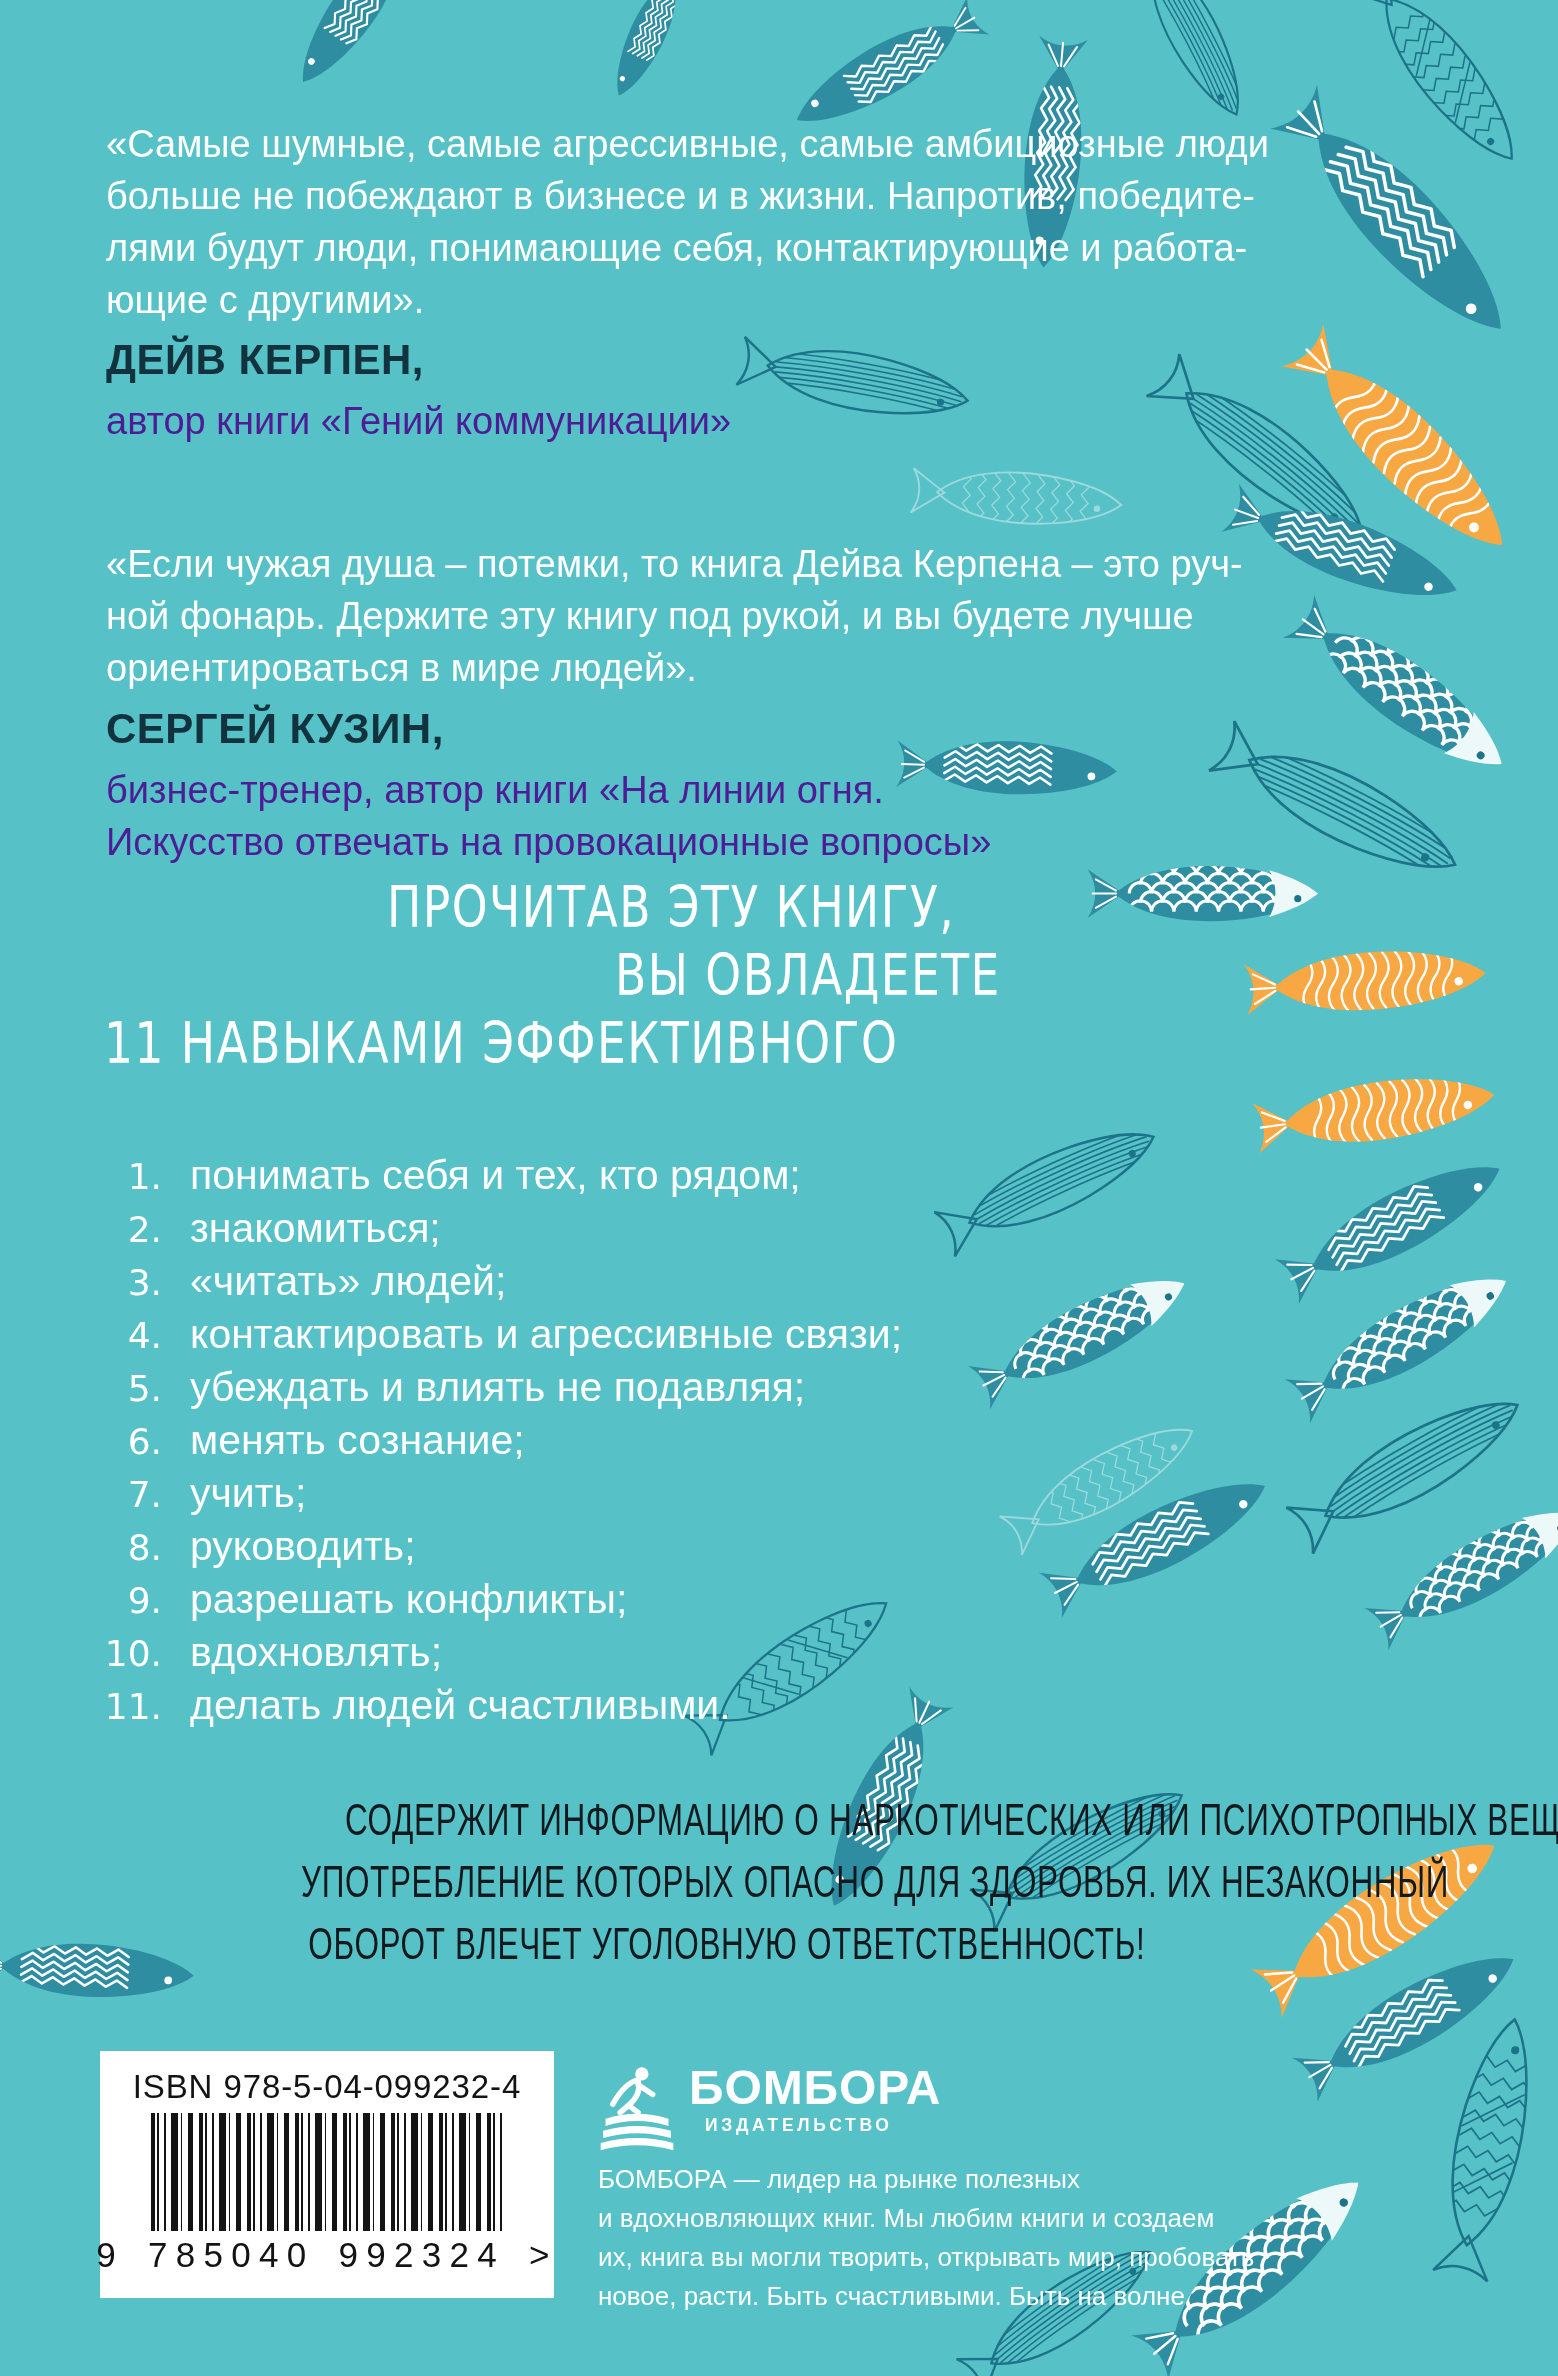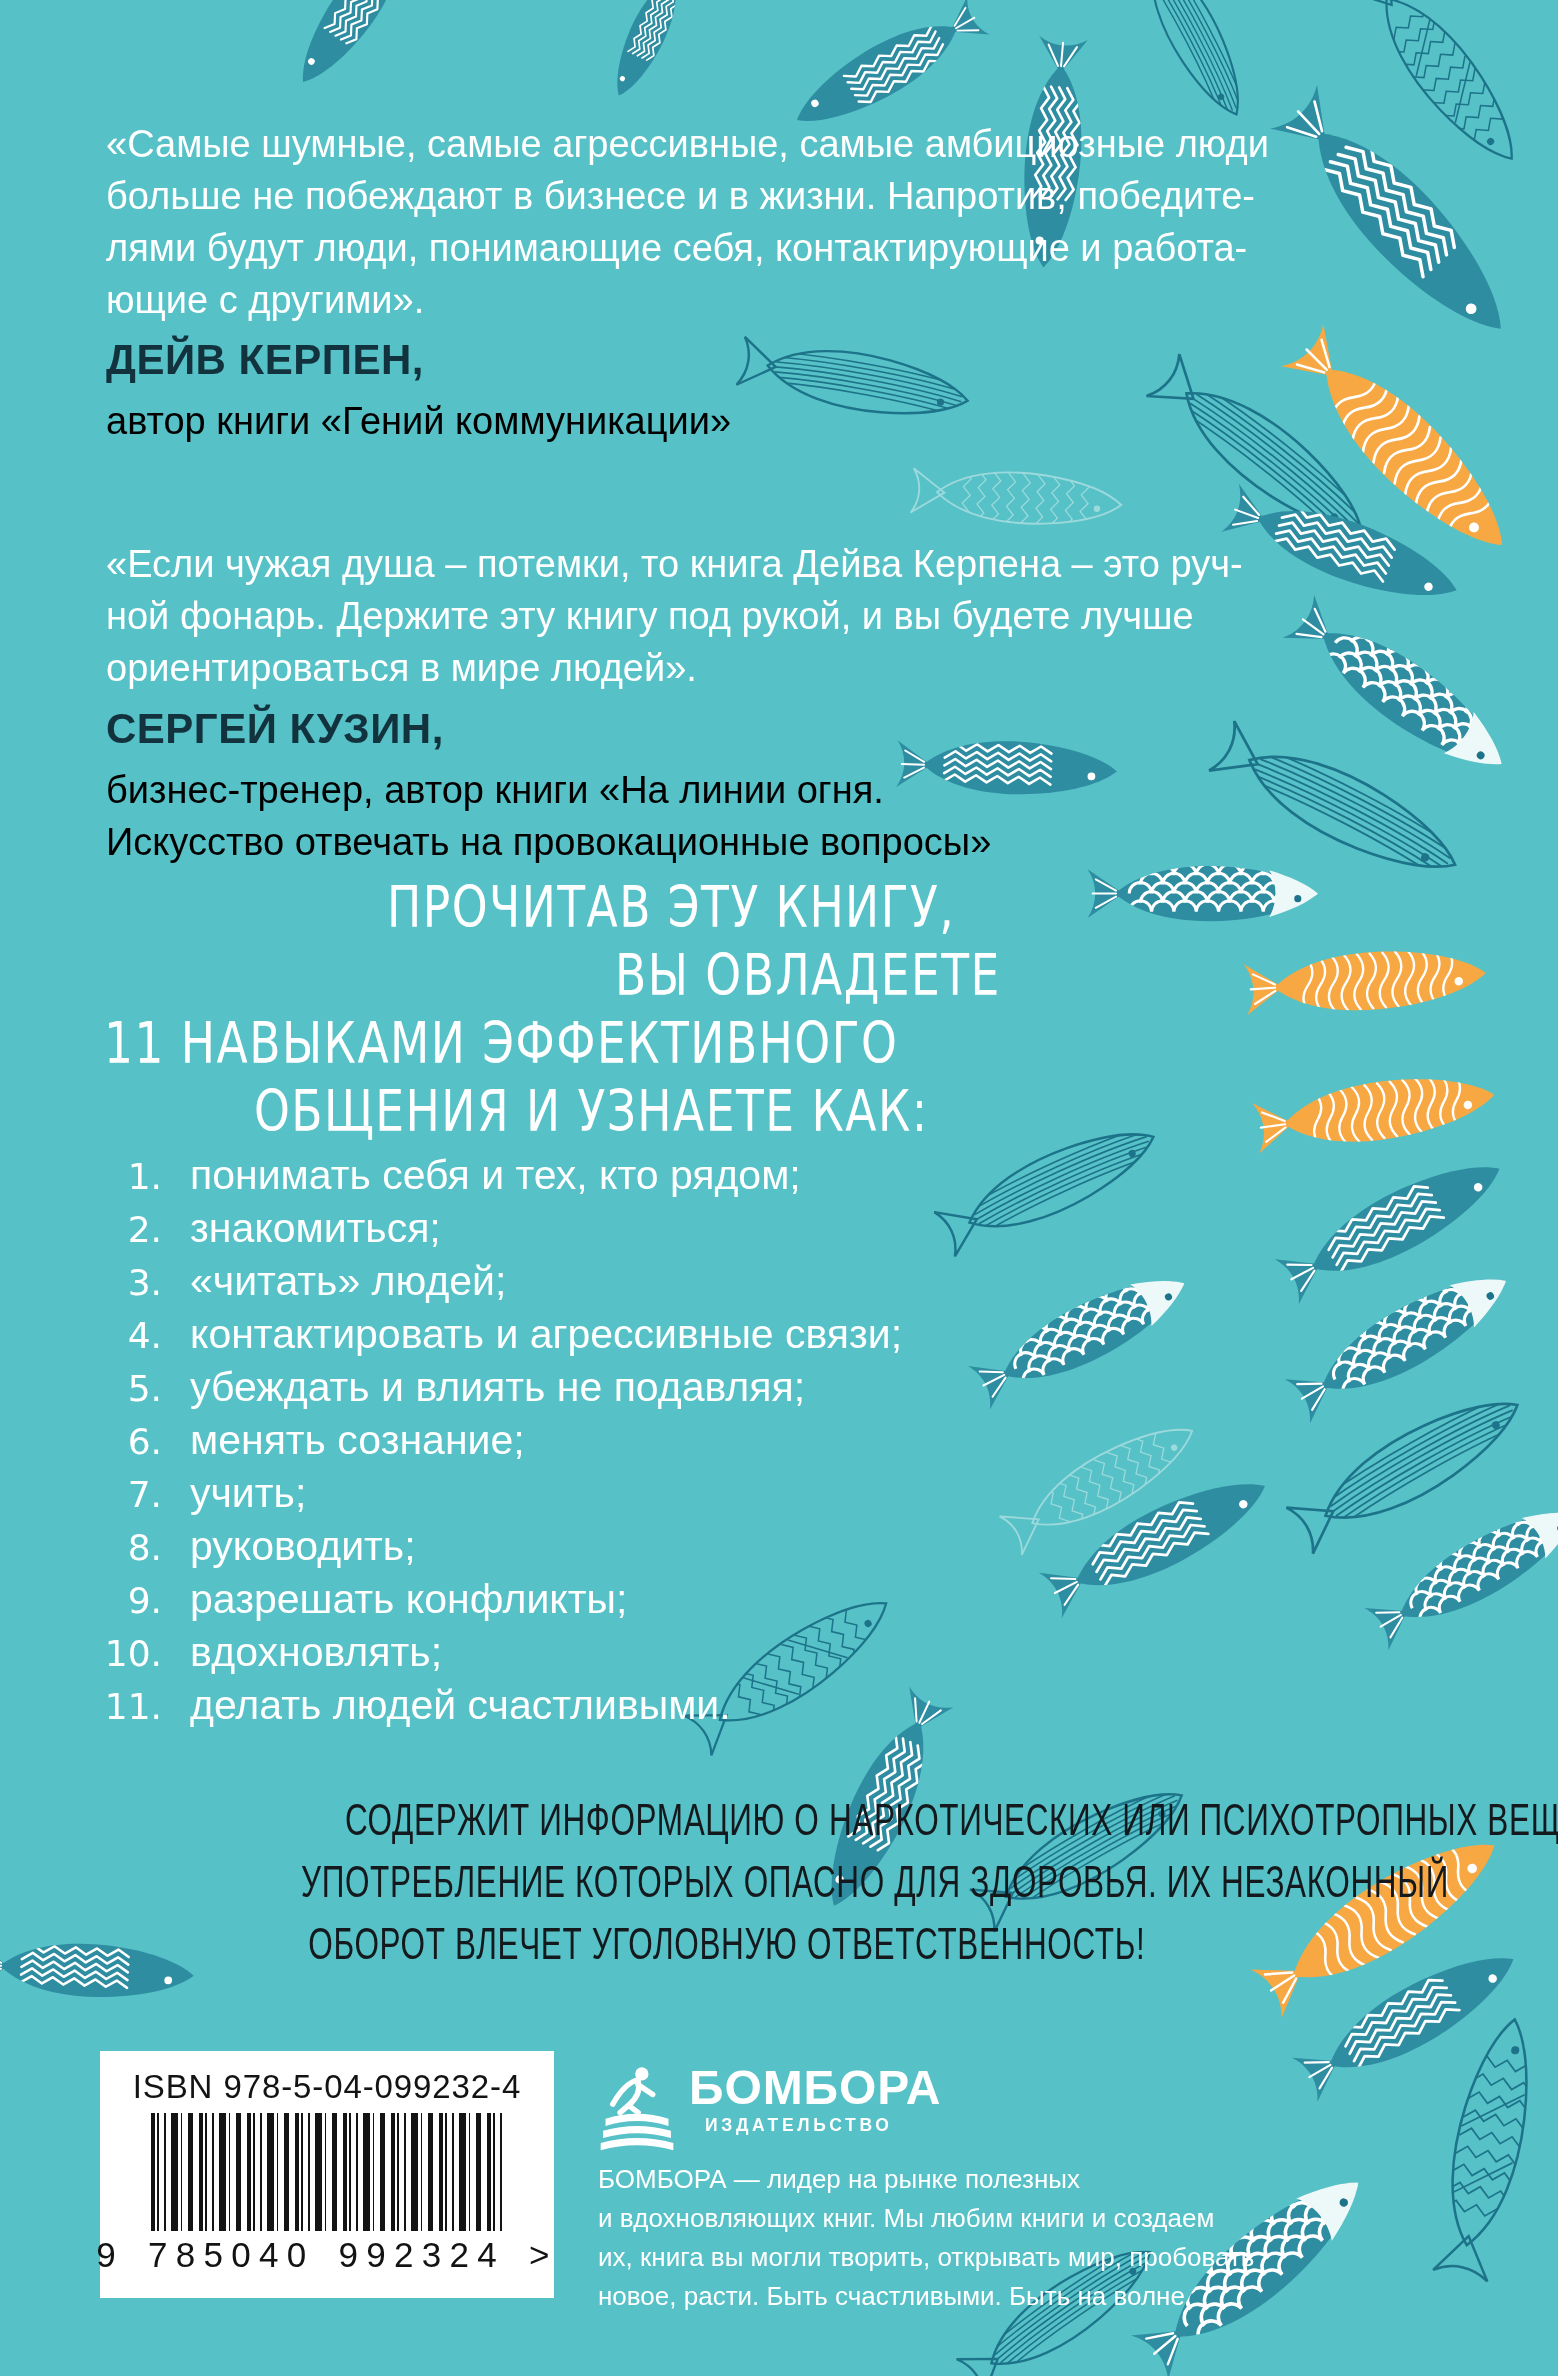--- a/index.html
+++ b/index.html
@@ -3,21 +3,21 @@
 <meta charset="utf-8">
 <style>
   html,body{margin:0;padding:0;background:#333;}
   .page{position:relative;width:1559px;height:2377px;overflow:hidden;
         background:#56c1c6;font-family:"Liberation Sans",sans-serif;}
   .fish-layer{position:absolute;left:0;top:0;z-index:0;}
   .content{position:absolute;inset:0;z-index:1;}
   .abs{position:absolute;}
   .qline{font-size:38px;line-height:52px;color:#ffffff;white-space:nowrap;}
   .author-name{font-size:42px;font-weight:bold;color:#12333e;white-space:nowrap;letter-spacing:0.5px;}
-  .role-line{font-size:38px;line-height:52px;color:#000000;white-space:nowrap;}
+  .role-line{font-size:38px;line-height:52px;color:#4c1d95;white-space:nowrap;}
   .promo-line{line-height:53px;white-space:nowrap;}
   .promo-line span{display:inline-block;font-family:"DejaVu Sans",sans-serif;font-size:57px;
         color:#ffffff;letter-spacing:1.8px;transform:scaleX(0.80);transform-origin:left center;}
   .list-row{display:flex;align-items:baseline;height:53px;}
   .list-num{width:107px;text-align:right;padding-right:28px;font-family:"DejaVu Sans",sans-serif;
         font-size:36px;color:#ffffff;line-height:53px;}
   .list-text{font-size:41px;color:#ffffff;line-height:53px;white-space:nowrap;}
   .warning{width:1343px;text-align:center;}
   .warning-line{line-height:51px;white-space:nowrap;}
   .warning-line span{display:inline-block;font-size:45px;color:#14191d;letter-spacing:0.9px;
@@ -215,21 +215,20 @@
     <div class="abs author-name" style="left:106px;top:705px;">СЕРГЕЙ КУЗИН,</div>
     <section class="abs" style="left:106px;top:764px;">
       <div class="role-line">бизнес-тренер, автор книги «На линии огня.</div>
       <div class="role-line">Искусство отвечать на провокационные вопросы»</div>
     </section>
 
     <section class="abs" style="left:104px;top:881px;text-align:right;">
       <div class="promo-line"><span>ПРОЧИТАВ ЭТУ КНИГУ,</span></div>
       <div class="promo-line"><span>ВЫ ОВЛАДЕЕТЕ</span></div>
       <div class="promo-line"><span>11 НАВЫКАМИ ЭФФЕКТИВНОГО</span></div>
-      <div class="promo-line"><span>ОБЩЕНИЯ И УЗНАЕТЕ КАК:</span></div>
     </section>
 
     <section class="abs" style="left:55px;top:1149px;">
       <div class="list-row">
         <span class="list-num">1.</span>
         <span class="list-text">понимать себя и тех, кто рядом;</span>
       </div>
       <div class="list-row">
         <span class="list-num">2.</span>
         <span class="list-text">знакомиться;</span>

